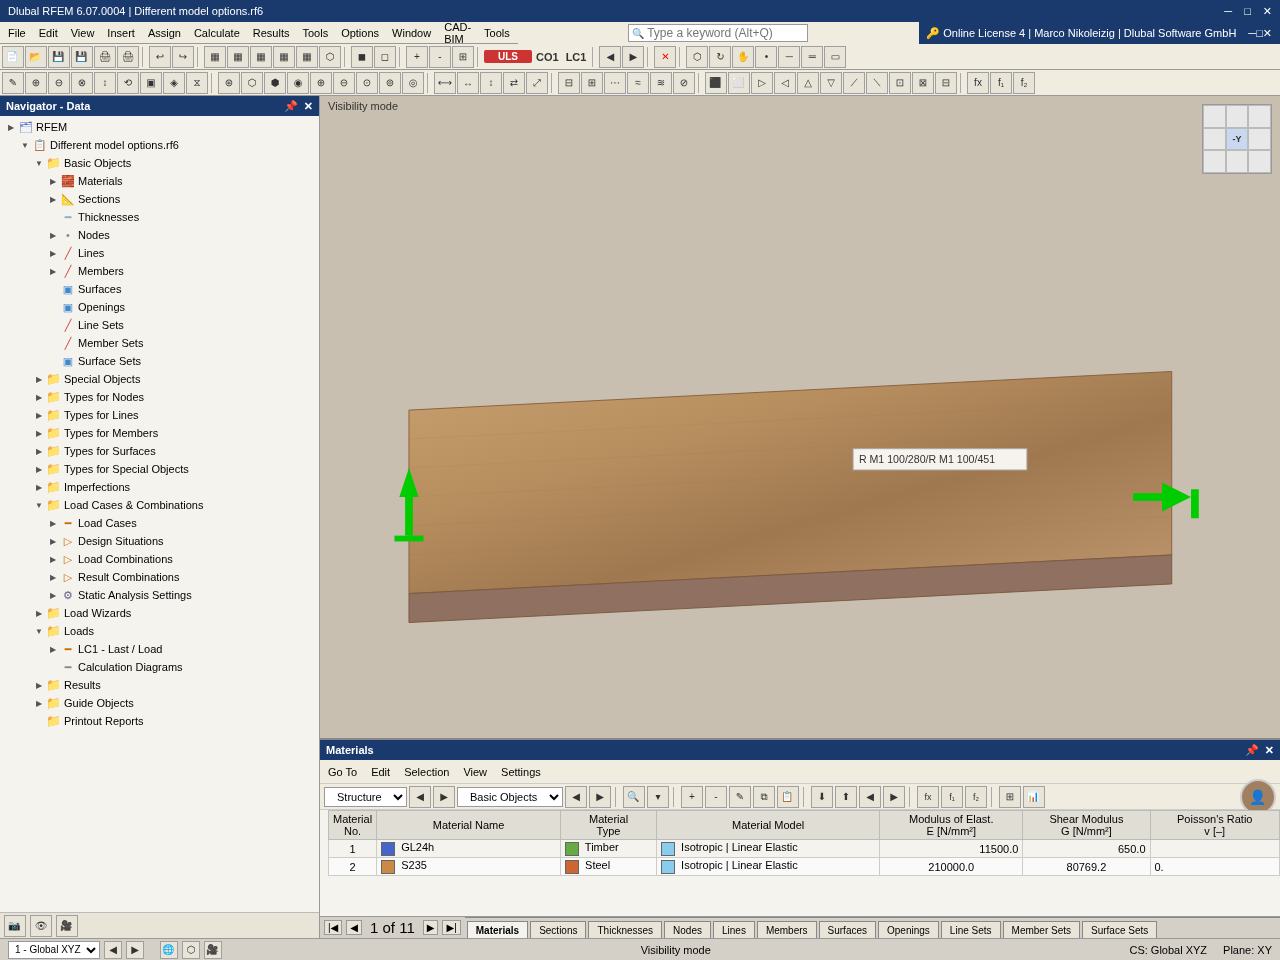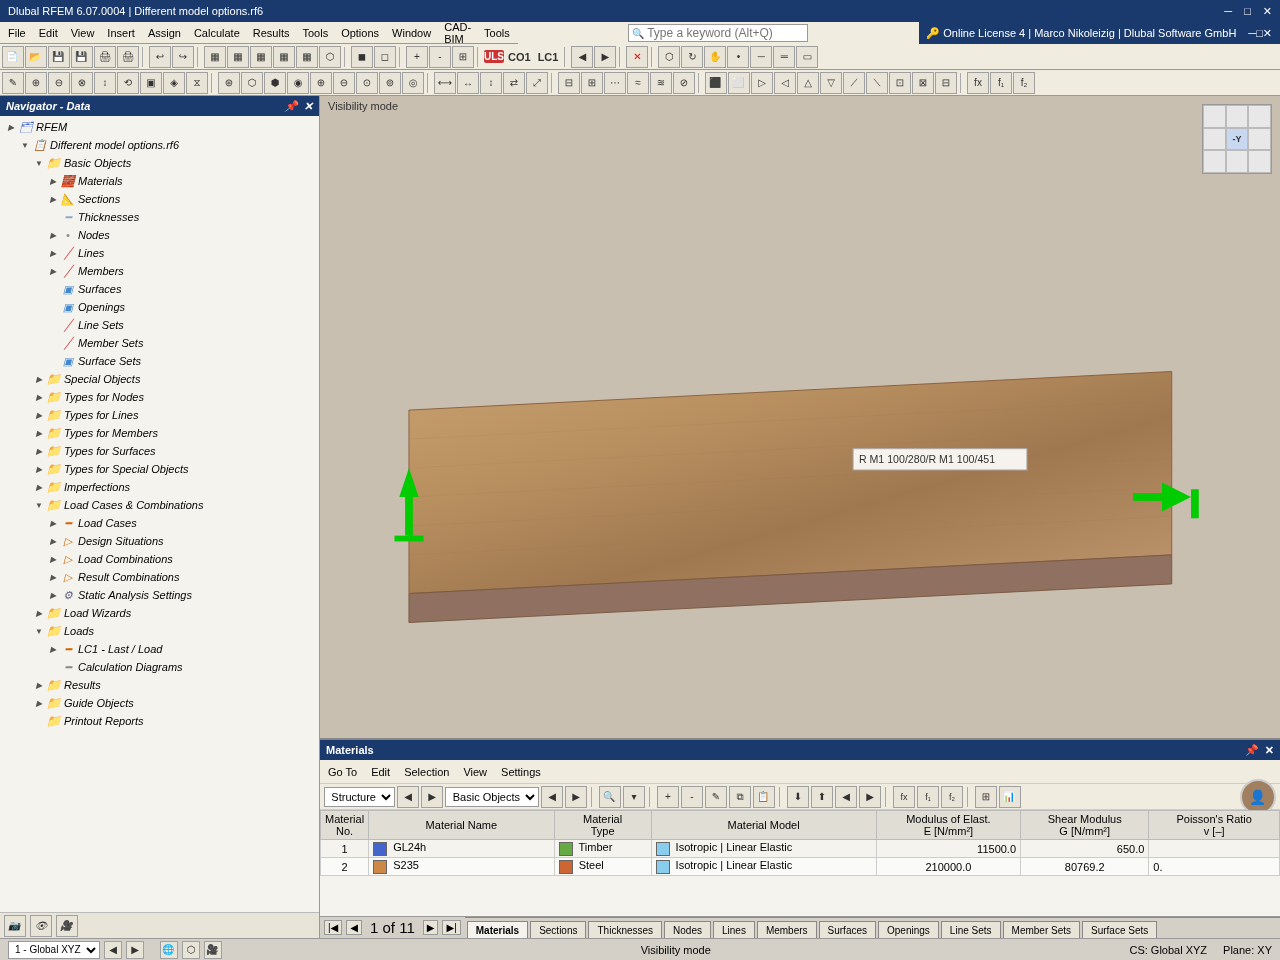--- a/index.html
+++ b/index.html
@@ -46,35 +46,34 @@
     .tb-btn {
       width: 22px; height: 22px;
       background: #e8e4d8;
       border: 1px solid #a0a0a0;
       display: flex; align-items: center; justify-content: center;
       cursor: pointer; font-size: 10px; color: #333;
     }
     .tb-sep { width: 4px; height: 20px; border-left: 1px solid #aaa; margin: 0 2px; }
     .tb-combo {
       height: 20px; border: 1px solid #999; background: white;
-      padding: 0 2px; font-size: 11px; min-width: 60px; text-align: right;
+      padding: 0 8px; font-size: 11px; min-width: 60px;
     }
 
     
     #main { display: flex; height: calc(960px - 22px - 22px - 26px - 26px - 22px); }
 
     
     #navigator {
       width: 320px;
       background: #f5f3ee;
       border-right: 1px solid #999;
       display: flex;
       flex-direction: column;
       overflow: hidden;
-      font-style: italic;
     }
     #nav-header {
       background: #1a3a6e;
       color: white;
       height: 20px;
       display: flex;
       align-items: center;
       justify-content: space-between;
       padding: 0 6px;
       font-size: 11px;
@@ -257,21 +256,21 @@
       padding: 0 2px; font-size: 10px;
     }
 
     
     .icon-folder { color: #e8c060; font-size: 12px; }
 
     
     .uls-badge {
       background: #cc3333;
       color: white;
-      padding: 1px 0;
+      padding: 1px 14px;
       font-size: 10px;
       font-weight: bold;
       border-radius: 2px;
     }
     .co-label { font-size: 11px; font-weight: bold; color: #333; padding: 0 3px; }
 
     .avatar-circle {
       width: 36px; height: 36px;
       border-radius: 50%;
       background: #a08060;
@@ -772,21 +771,21 @@
         <div class="tb-btn" style="font-size:9px;">f₁</div>
         <div class="tb-btn" style="font-size:9px;">f₂</div>
         <div class="tb-sep"></div>
         <div class="tb-btn">⊞</div>
         <div class="tb-btn">📊</div>
         <div style="margin-left:auto;display:flex;align-items:center;">
           <div class="avatar-circle">👤</div>
         </div>
       </div>
 
-      <div style="overflow:auto;flex:1;">
+      <div style="overflow:auto;flex:1;margin-left:8px;">
         <table id="materials-table">
           <thead>
             <tr>
               <th>Material<br>No.</th>
               <th style="min-width:120px;">Material Name</th>
               <th>Material<br>Type</th>
               <th>Material Model</th>
               <th>Modulus of Elast.<br>E [N/mm²]</th>
               <th>Shear Modulus<br>G [N/mm²]</th>
               <th>Poisson's Ratio<br>v [–]</th>

